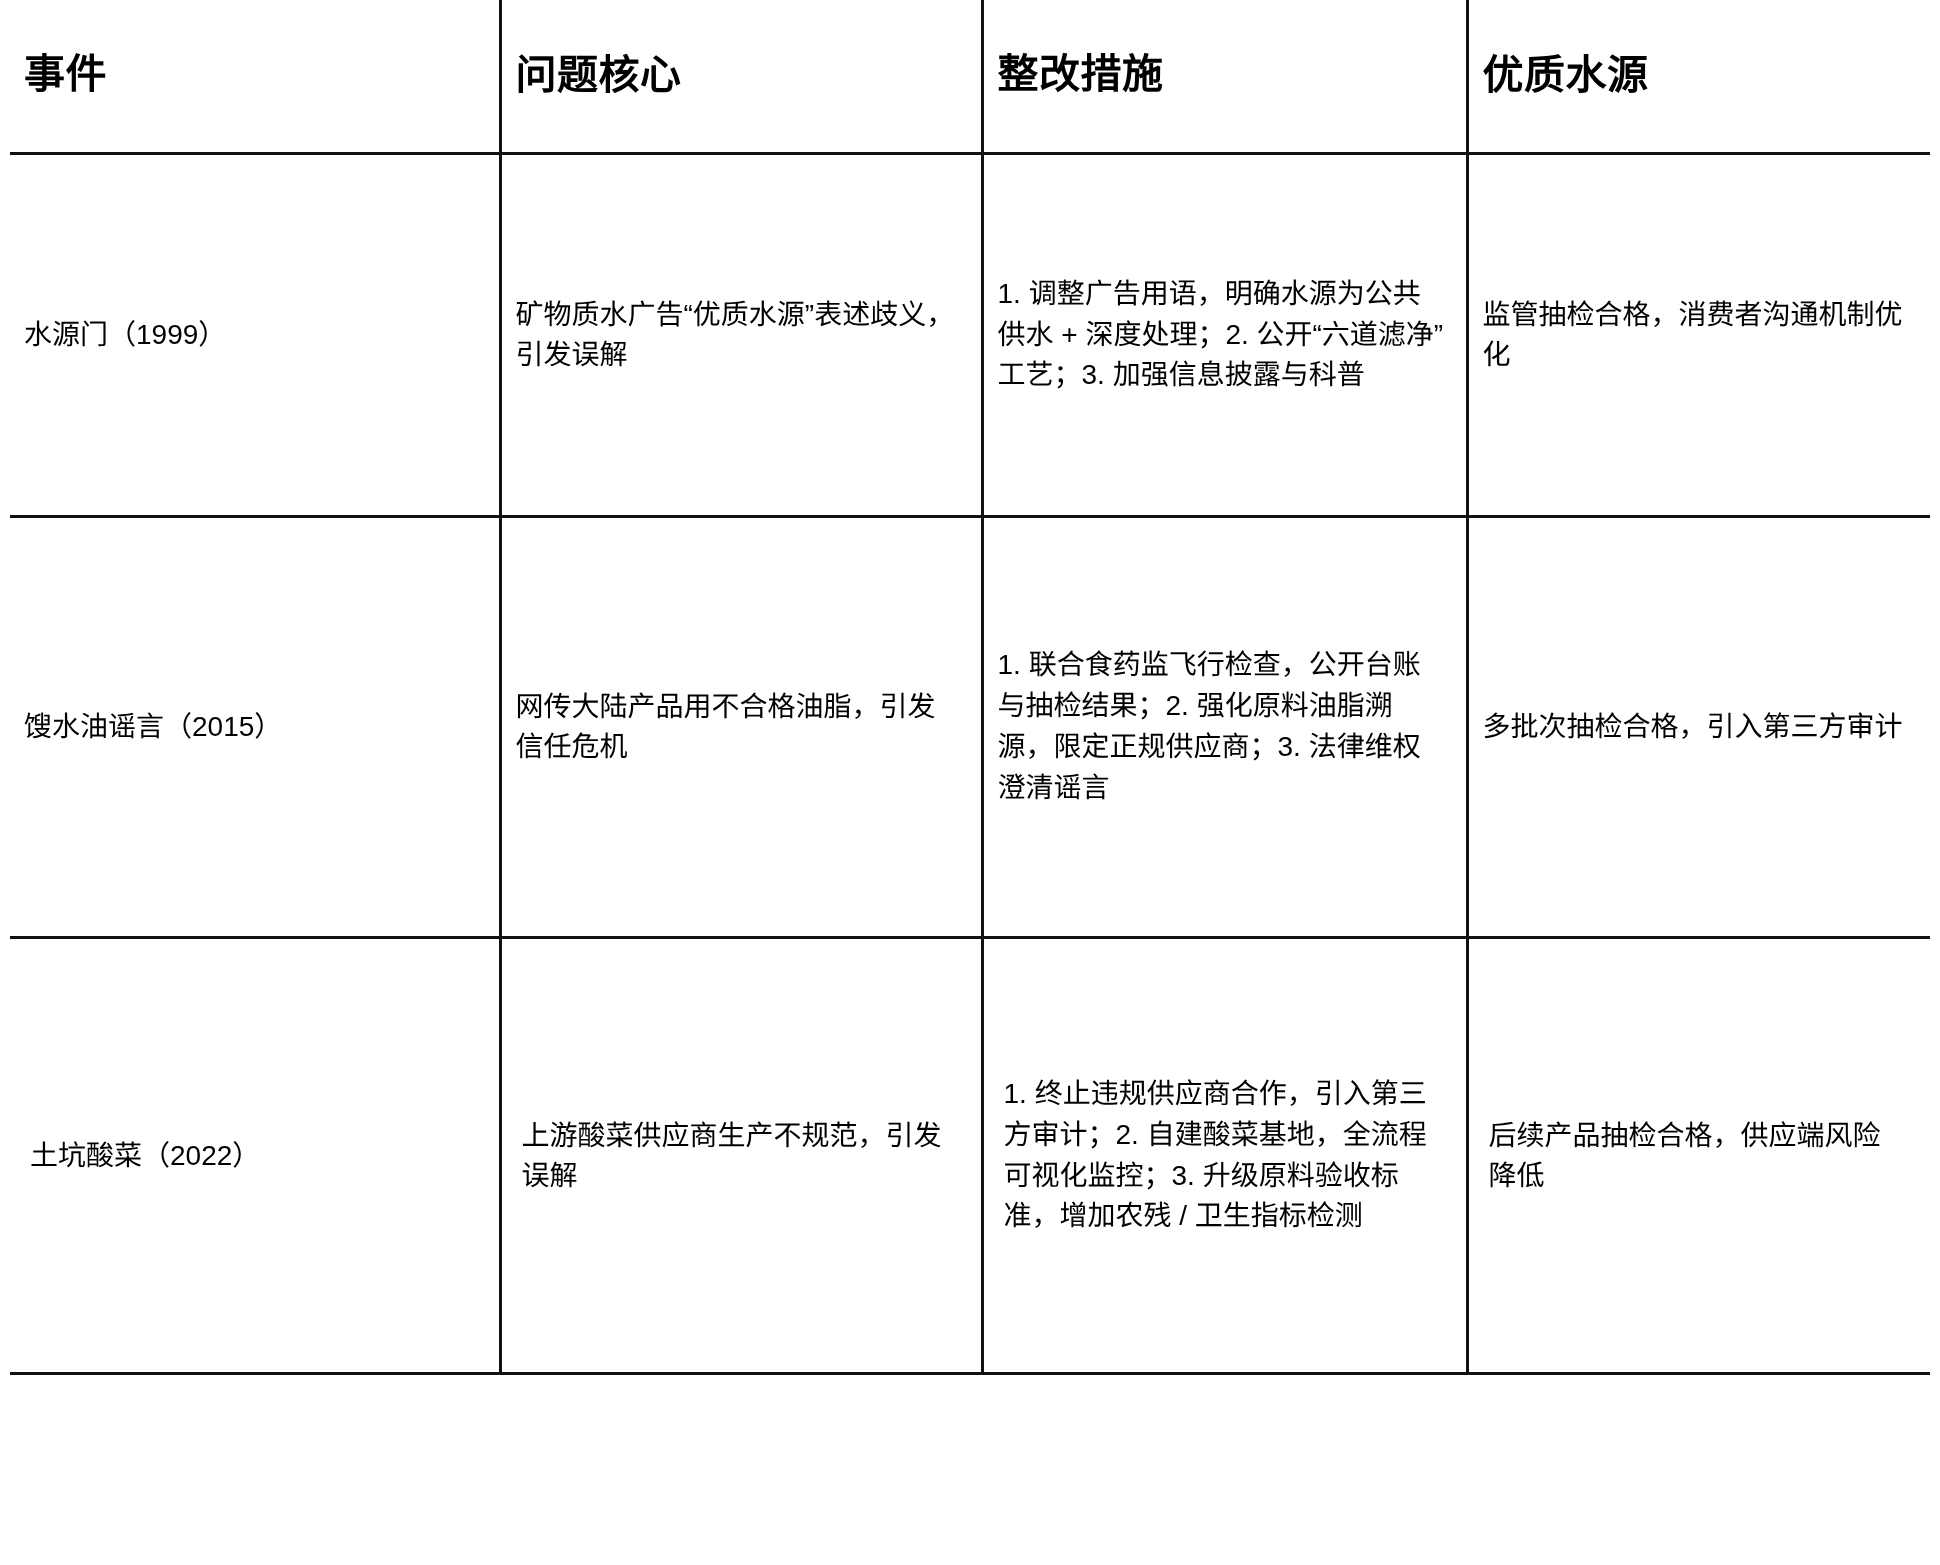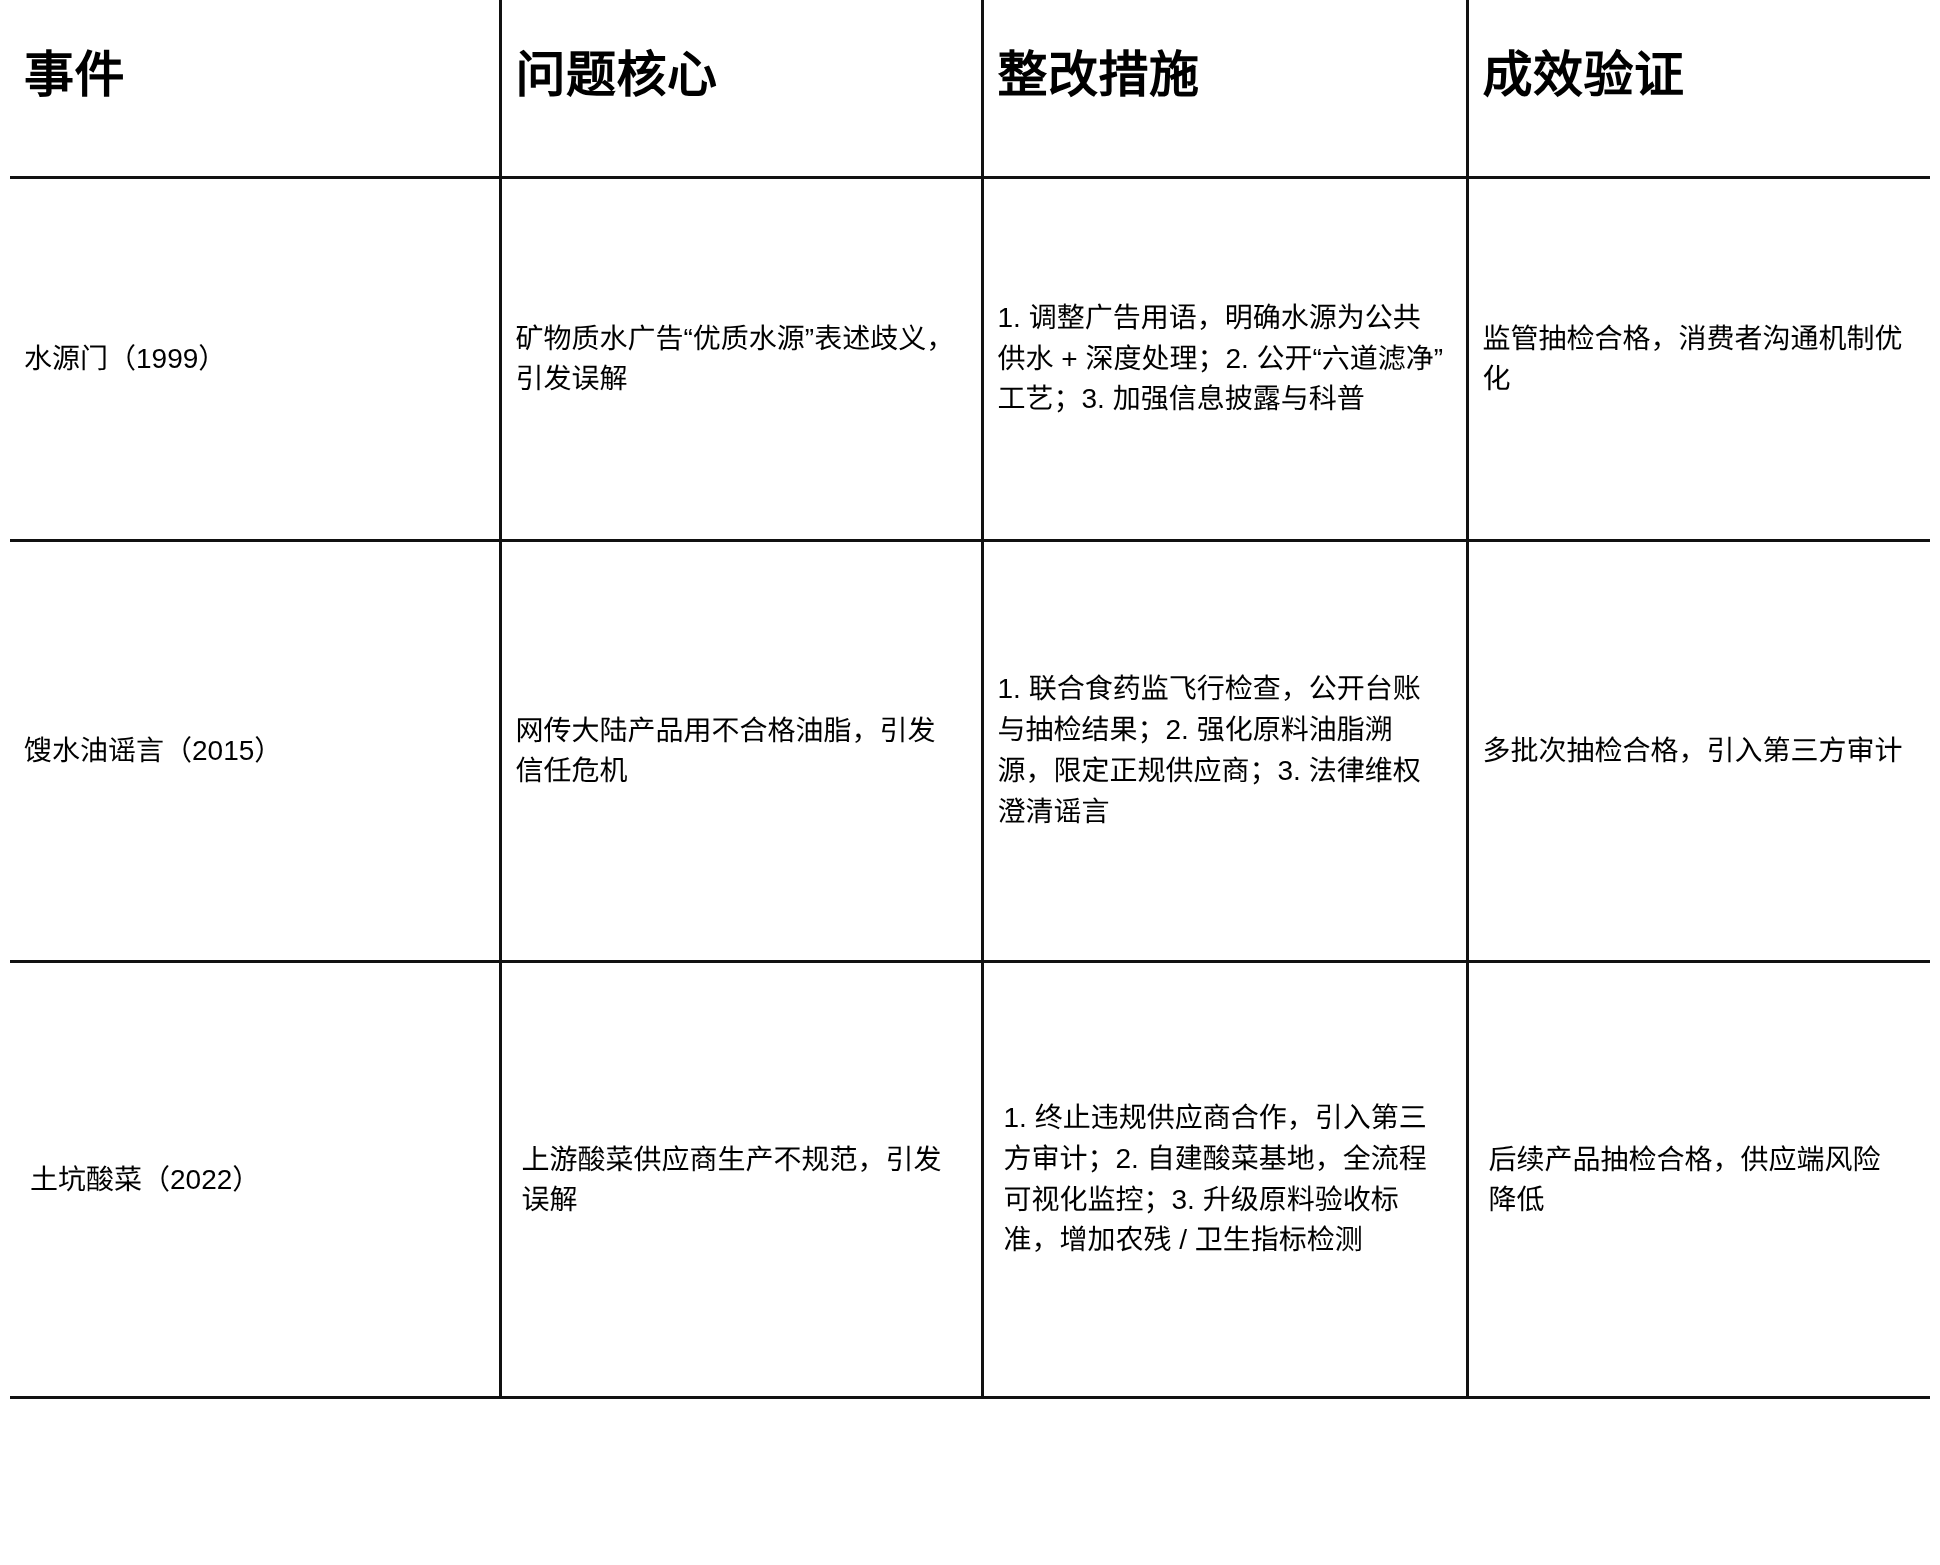--- a/index.html
+++ b/index.html
@@ -38,26 +38,26 @@
     vertical-align: middle;
     text-align: left;
     padding: 14px 22px 14px 14px;
     line-height: 1.42;
   }
   table.data-table th:last-child,
   table.data-table td:last-child {
     border-right: none;
   }
   table.data-table thead th {
-    font-size: 50px;
+    font-size: 41px;
     font-weight: bold;
     letter-spacing: 0.5px;
     height: 150px;
     padding-top: 0;
-    padding-bottom: 26px;
+    padding-bottom: 2px;
     vertical-align: middle;
   }
   table.data-table tbody td {
     font-size: 28px;
     font-weight: normal;
   }
   table.data-table tbody tr.r1 td { height: 332px; }
   table.data-table tbody tr.r2 td { height: 390px; }
   table.data-table tbody tr.r3 td { height: 405px; padding-left: 20px; }
   table.data-table tbody tr:last-child td {
@@ -87,21 +87,21 @@
         <th class="col-event">
           <span class="cell-text">事件</span>
         </th>
         <th class="col-issue">
           <span class="cell-text">问题核心</span>
         </th>
         <th class="col-measure">
           <span class="cell-text">整改措施</span>
         </th>
         <th class="col-result">
-          <span class="cell-text">成效验证</span>
+          <span class="cell-text">优质水源</span>
         </th>
       </tr>
     </thead>
     <tbody>
       <tr class="r1">
         <td class="col-event">
           <span class="cell-text">水源门（1999）</span>
         </td>
         <td class="col-issue">
           <span class="cell-text">矿物质水广告“优质水源”表述歧义，引发误解</span>

